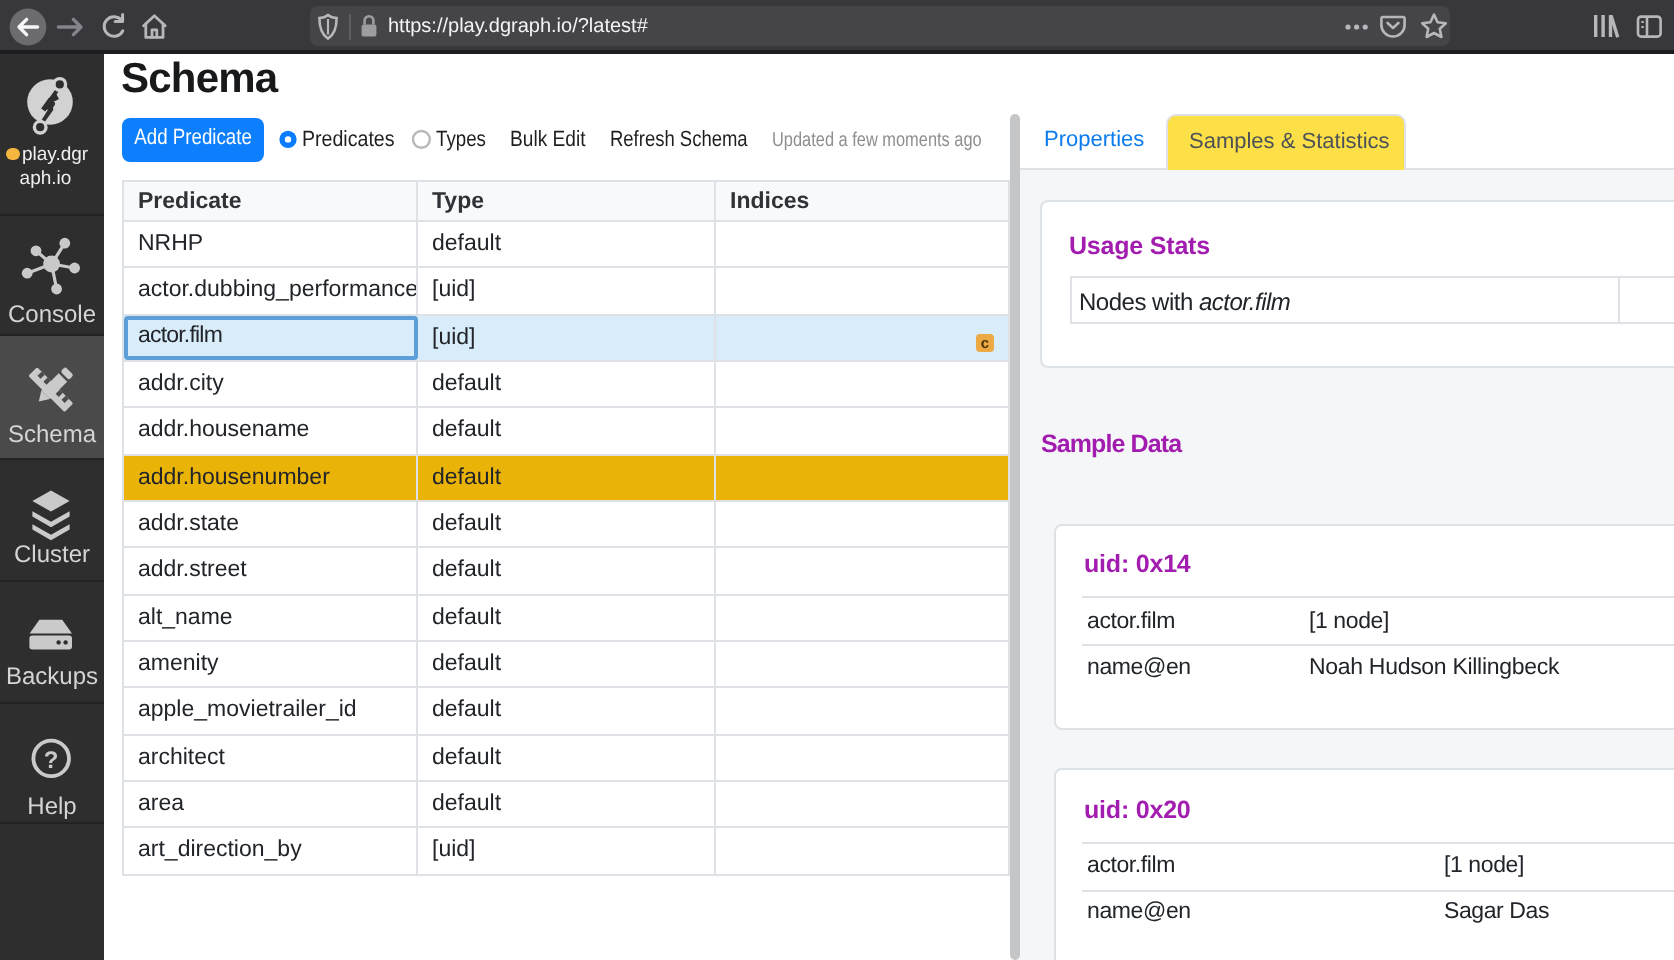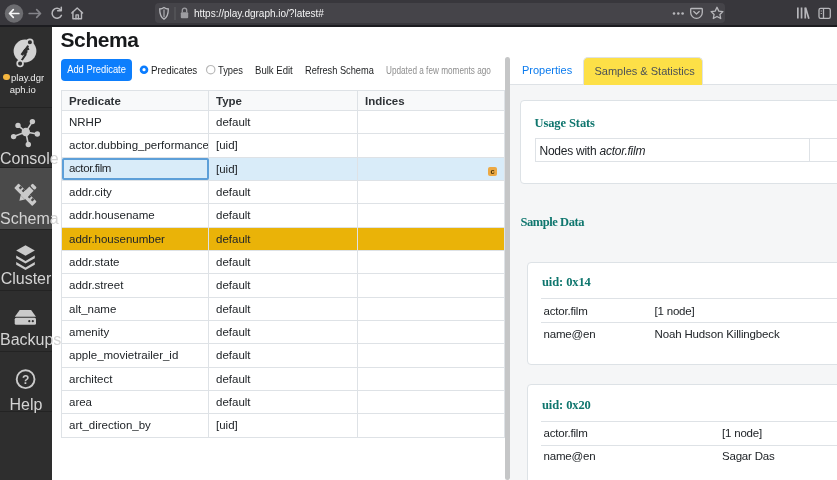--- a/index.html
+++ b/index.html
@@ -9,21 +9,21 @@
   .sx { display:inline-block; transform-origin:0 50%; white-space:nowrap; }
 
   
   #chrome { left:0; top:0; width:837px; height:25px; background:#38373c; }
   #chromeline { left:0; top:25px; width:837px; height:2px; background:#1c1c20; }
   #urlbar { left:155px; top:3px; width:570px; height:20px; background:#454449; border-radius:4px; }
   #urltext { left:194px; top:8px; font-size:10px; color:#f4f4f5; letter-spacing:0; }
 
   
   #sidebar { left:0; top:27px; width:52px; height:453px; background:#2e2e2e; }
-  .sblabel { position:absolute; left:0; width:52px; text-align:center; color:#d4d4d4; font-size:16px; }
+  .sblabel { position:absolute; left:0; width:52px; text-align:center; color:#d4d4d4; font-size:12px; }
 
   
   #h1 { left:60.5px; top:27.5px; font-size:21px; font-weight:700; color:#17191b; letter-spacing:-0.4px; position:absolute; }
   #addbtn { left:61px; top:59px; width:71px; height:21.5px; background:#0d7efc; border-radius:4px; color:#fff; font-size:11px; text-align:center; line-height:21.5px; position:absolute; }
   .ctrltext { position:absolute; top:62.8px; font-size:11px; color:#1d1f21; line-height:14px; }
 
   
   #tbl { position:absolute; left:61px; top:90px; width:443px; border-collapse:collapse; table-layout:fixed; font-size:11.5px; color:#212529; }
   #tbl th, #tbl td { border:1px solid #dee2e6; padding:0 7px; font-weight:400; text-align:left; overflow:hidden; white-space:nowrap; }
   #tbl th { height:20px; background:#f8f9fa; font-weight:700; color:#2f3337; font-size:11.5px; }
@@ -37,21 +37,21 @@
   #thumb { left:504.5px; top:57px; width:5px; height:423px; background:#c5c6c7; border-radius:2.5px; }
 
   
   #rbg { left:510px; top:84.5px; width:327px; height:395.5px; background:#f5f6f7; }
   #tabline { left:510px; top:83.5px; width:327px; height:1px; background:#dee2e6; }
   #tabprop { left:522px; top:64px; font-size:11px; color:#0b7bee; position:absolute; }
   #tabact { left:583px; top:56.5px; width:120px; height:28px; background:#fde047; border:1px solid #dee2e6; border-bottom:none; border-radius:5px 5px 0 0; position:absolute; }
   #tabact span { position:absolute; left:10.5px; top:7.5px; font-size:11px; color:#4b5157; white-space:nowrap; }
 
   .card { position:absolute; background:#fff; border:1px solid #dde2e6; border-radius:4px; }
-  .cardh { position:absolute; font-size:12.5px; font-weight:700; color:#0f766e; letter-spacing:-0.1px;font-family:Liberation Serif, serif; }
+  .cardh { position:absolute; font-size:12.5px; font-weight:700; color:#a21caf; letter-spacing:-0.1px; }
   .rline { position:absolute; height:1px; background:#dee2e6; }
   .ctext { position:absolute; font-size:11.5px; color:#212529; letter-spacing:-0.2px; }
 </style>
 </head>
 <body>
   <div id="chrome" class="abs"></div>
   <div id="chromeline" class="abs"></div>
   <div id="urlbar" class="abs"></div>
   <div id="urltext" class="abs">https://play.dgraph.io/?latest#</div>
   <svg id="chromeicons" class="abs" style="left:0;top:0;" width="837" height="25" viewBox="0 0 837 25">

